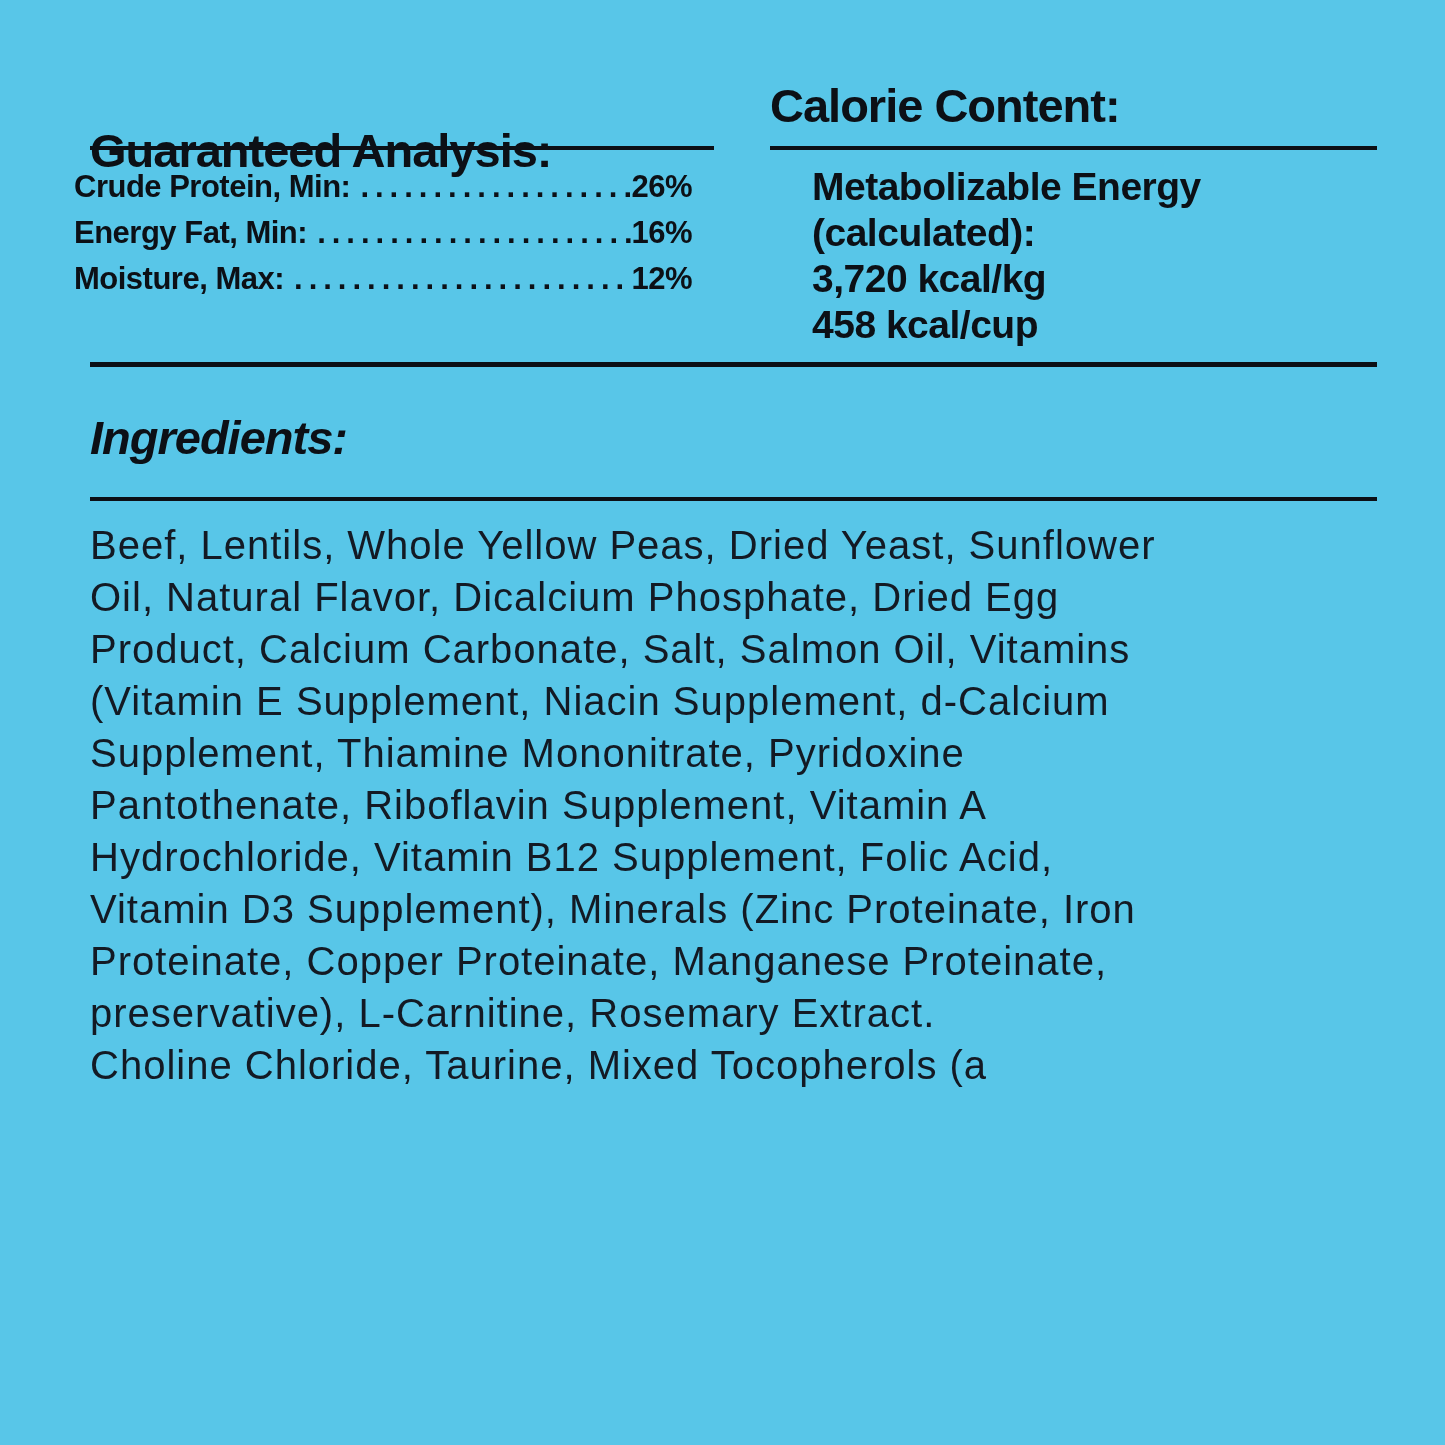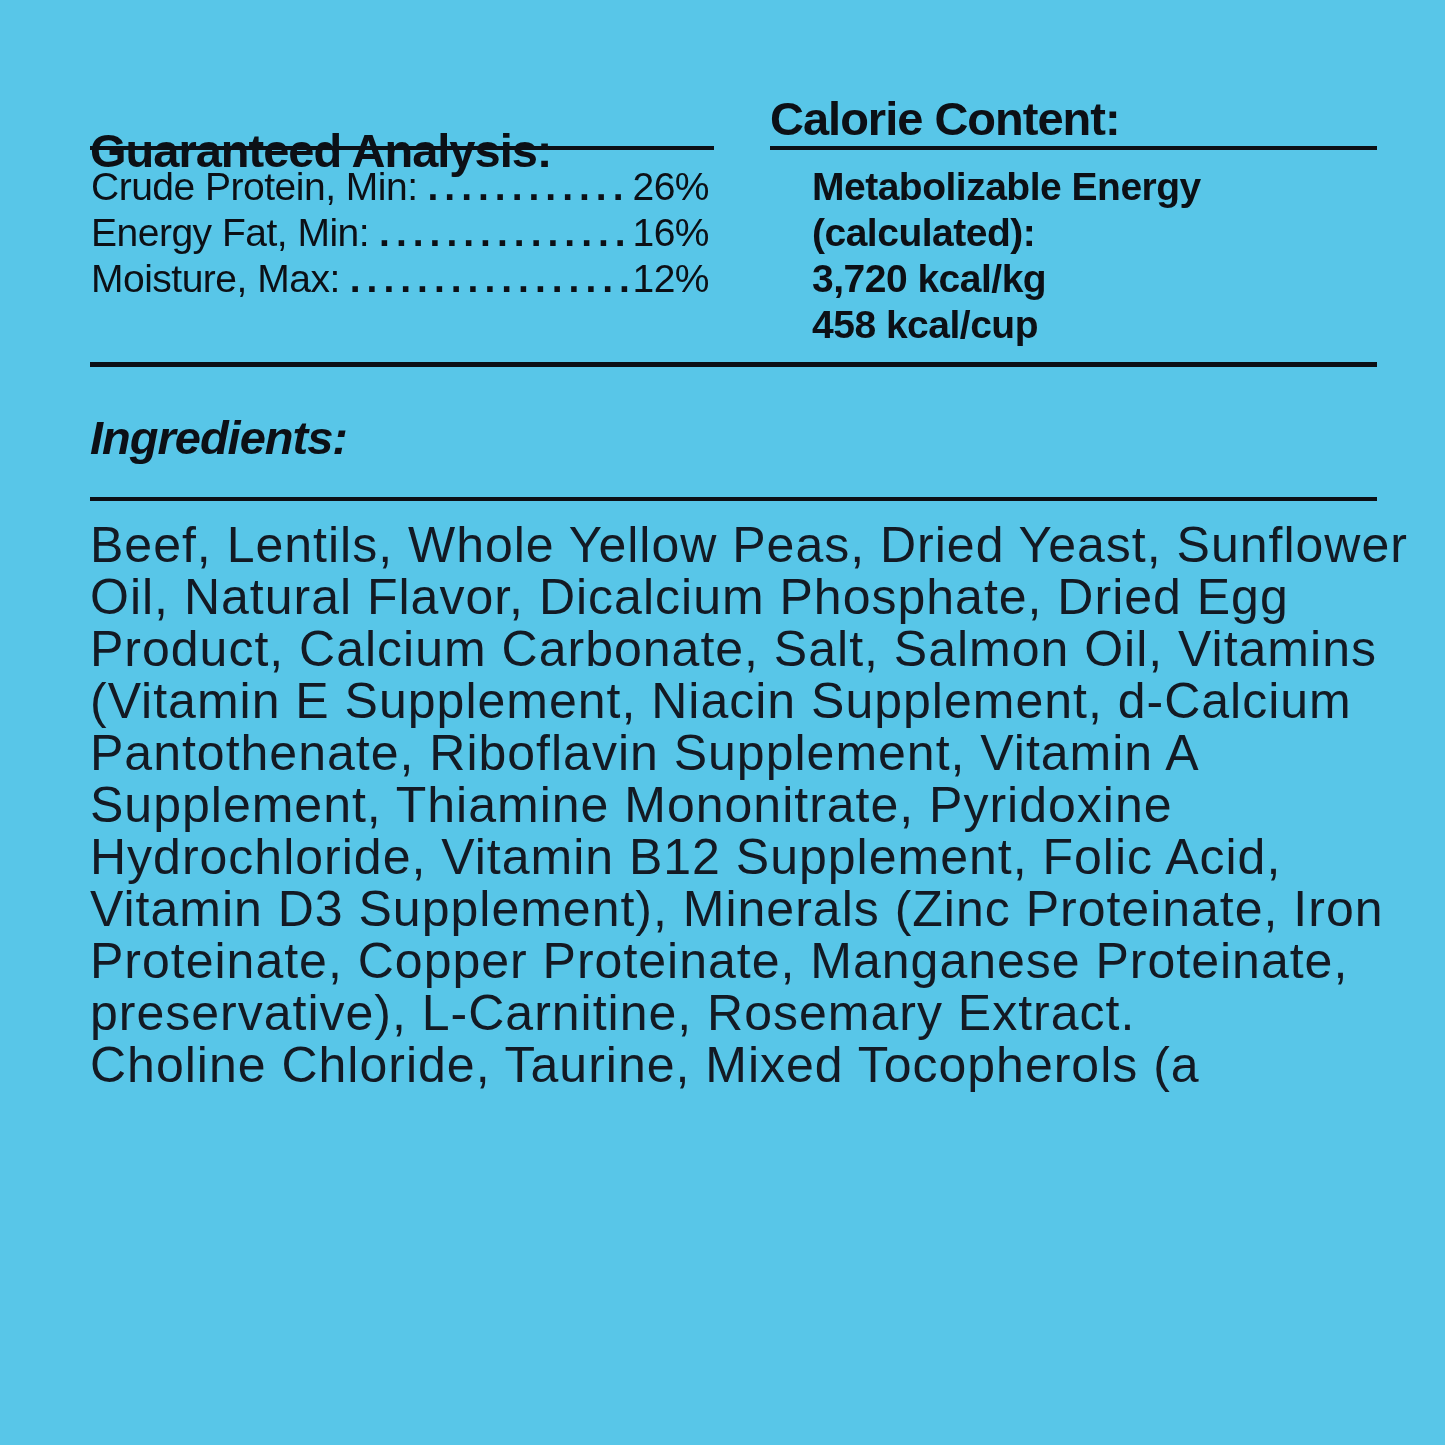--- a/index.html
+++ b/index.html
@@ -19,42 +19,42 @@
   
   .section-title {
     position: absolute;
     font-size: 47px;
     font-weight: 700;
     letter-spacing: -1px;
     line-height: 1.1;
     white-space: nowrap;
   }
   #ga-title { left: 90px; top: 80px; margin-top: 45px; }
-  #cc-title { left: 770px; top: 80px; margin-top: 13px; }
+  #cc-title { left: 770px; top: 80px; }
   #ing-title { left: 90px; top: 412px; font-style: italic; }
 
   
   .rule {
     position: absolute;
     background: #0C1016;
     height: 4px;
   }
   #ga-rule  { left: 90px;  top: 146px; width: 624px; }
   #cc-rule  { left: 770px; top: 146px; width: 607px; }
   #mid-rule { left: 90px;  top: 362px; width: 1287px; height: 5px; }
   #ing-rule { left: 90px;  top: 497px; width: 1287px; }
 
   
   #ga-rows {
     position: absolute;
-    left: 91px;
+    left: 74px;
     top: 164px;
     width: 618px;
-    font-size: 39px;
-    font-weight: 400;
+    font-size: 31px;
+    font-weight: 700;
     line-height: 46px;
     letter-spacing: -0.5px;
   }
   .ga-row {
     display: flex;
     align-items: baseline;
   }
   .ga-label { white-space: nowrap; }
   .ga-leader {
     flex: 1;
@@ -81,21 +81,21 @@
     letter-spacing: -0.5px;
   }
   .cc-line { white-space: nowrap; }
 
   
   #ing-body {
     position: absolute;
     left: 90px;
     top: 519px;
     width: 1300px;
-    font-size: 50px;
+    font-size: 40px;
     font-weight: 400;
     line-height: 52px;
     letter-spacing: 1px;
     color: #131A24;
   }
   .ing-line { white-space: nowrap; }
 </style>
 </head>
 <body style="background: rgb(88, 198, 232); color: rgb(12, 16, 22);">
 
@@ -151,23 +151,23 @@
   <div id="ing-body">
 
       <div class="ing-line">Beef, Lentils, Whole Yellow Peas, Dried Yeast, Sunflower</div>
 
       <div class="ing-line">Oil, Natural Flavor, Dicalcium Phosphate, Dried Egg</div>
 
       <div class="ing-line">Product, Calcium Carbonate, Salt, Salmon Oil, Vitamins</div>
 
       <div class="ing-line">(Vitamin E Supplement, Niacin Supplement, d-Calcium</div>
 
+      <div class="ing-line">Supplement, Thiamine Mononitrate, Pyridoxine</div>
+
       <div class="ing-line">Pantothenate, Riboflavin Supplement, Vitamin A</div>
-
-      <div class="ing-line">Supplement, Thiamine Mononitrate, Pyridoxine</div>
 
       <div class="ing-line">Hydrochloride, Vitamin B12 Supplement, Folic Acid,</div>
 
       <div class="ing-line">Vitamin D3 Supplement), Minerals (Zinc Proteinate, Iron</div>
 
       <div class="ing-line">Proteinate, Copper Proteinate, Manganese Proteinate,</div>
 
 
       <div class="ing-line">preservative), L-Carnitine, Rosemary Extract.</div>
 

